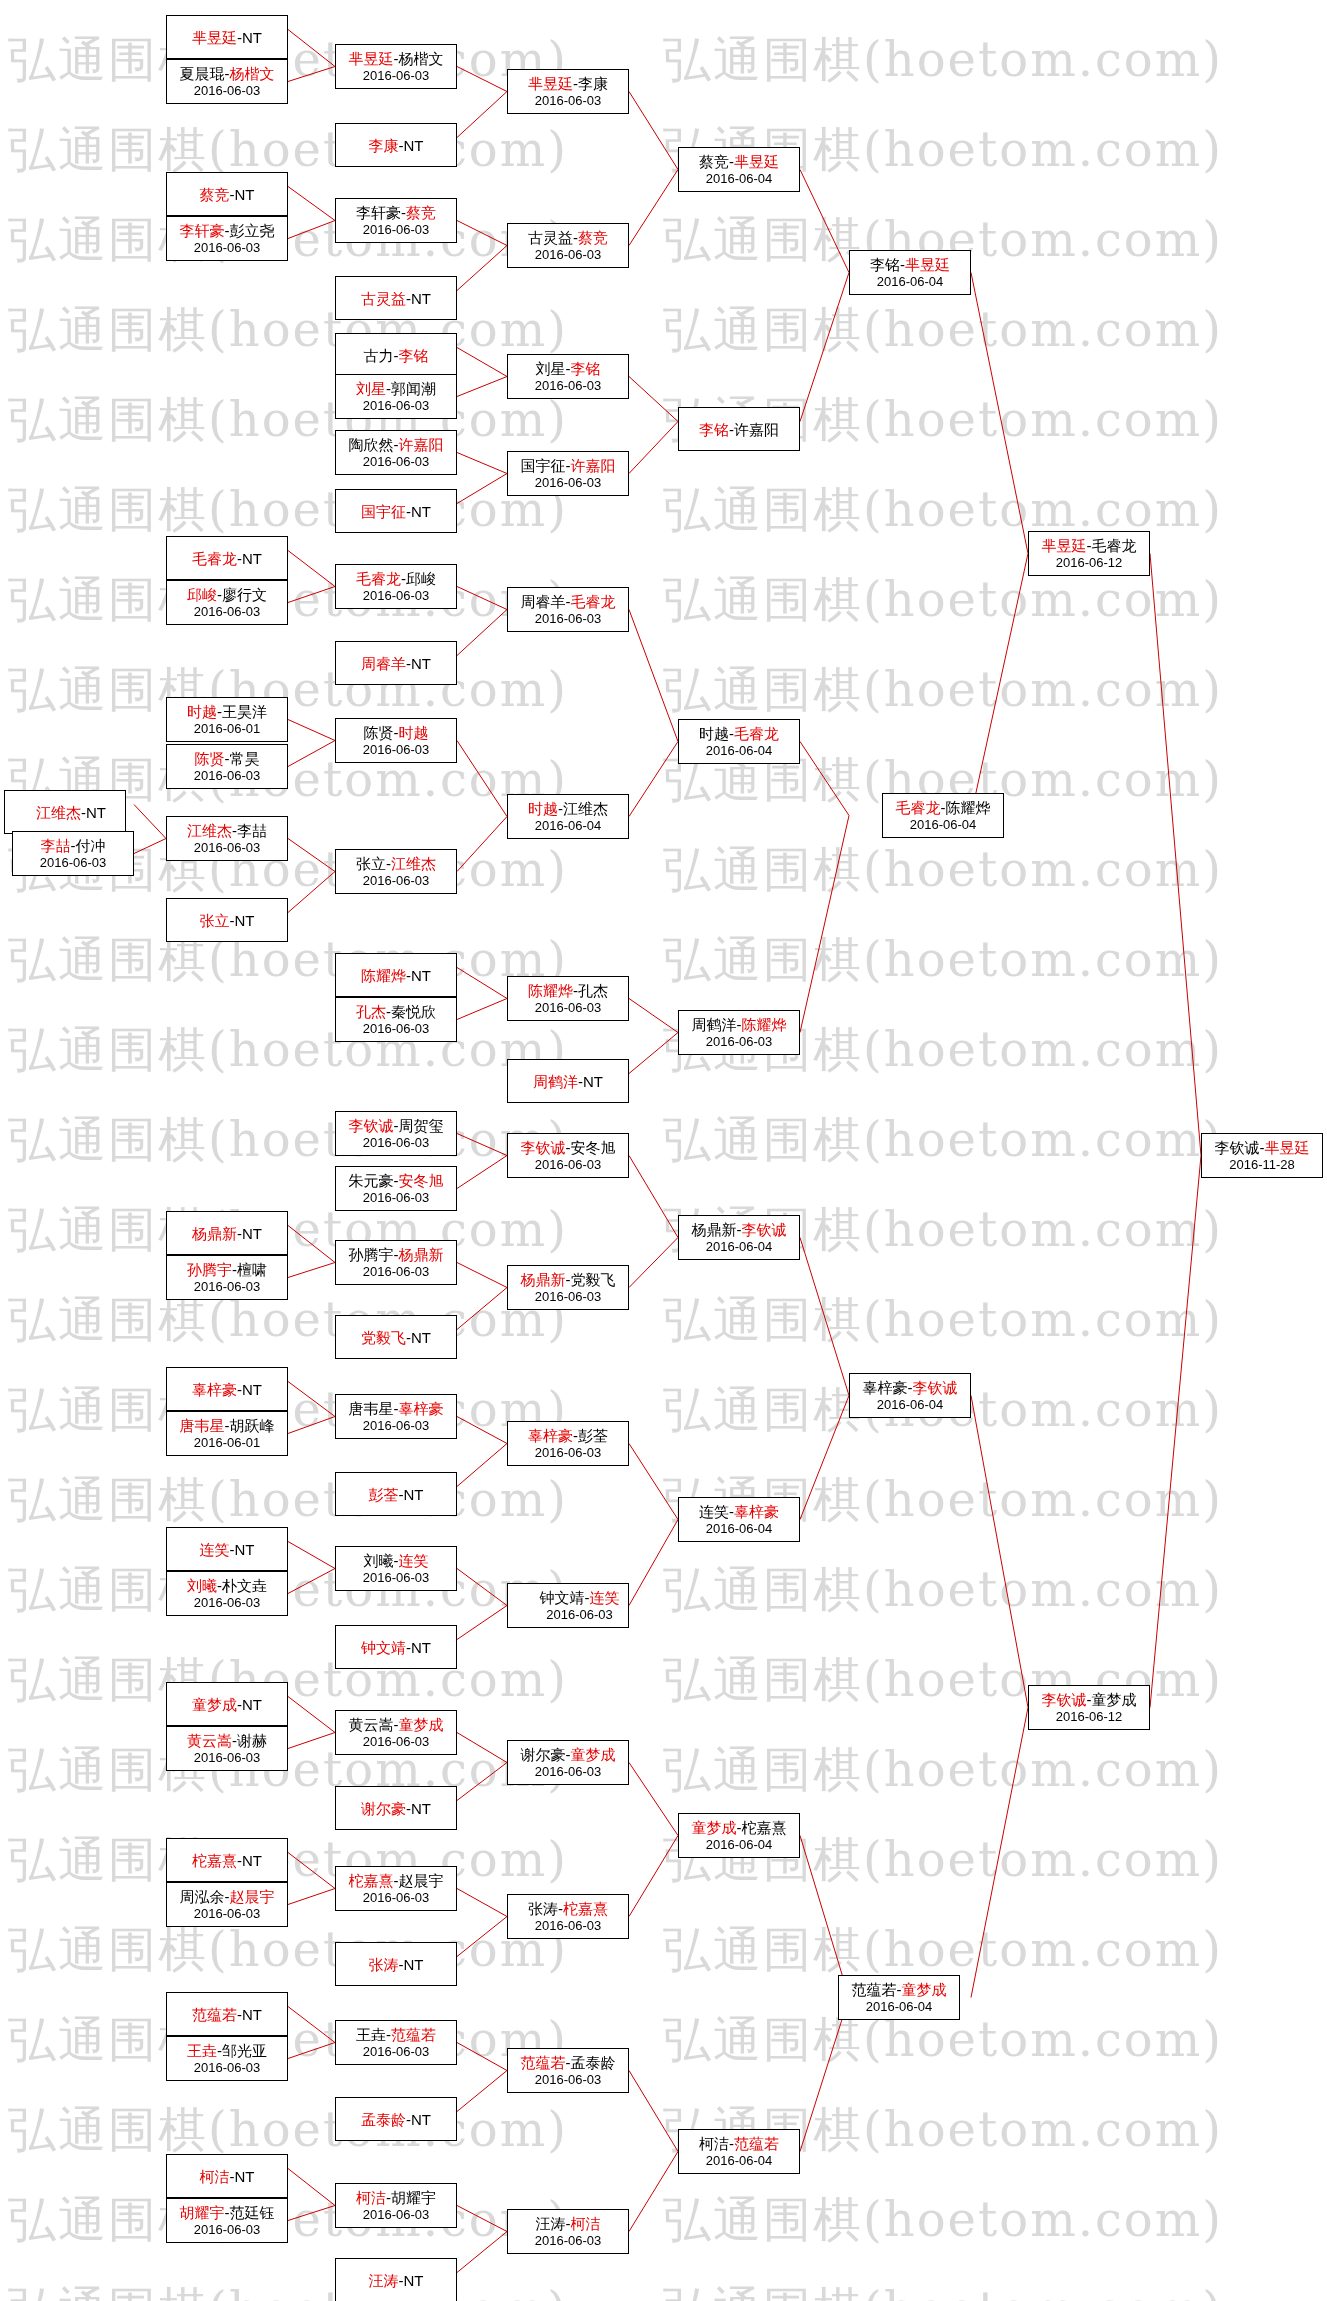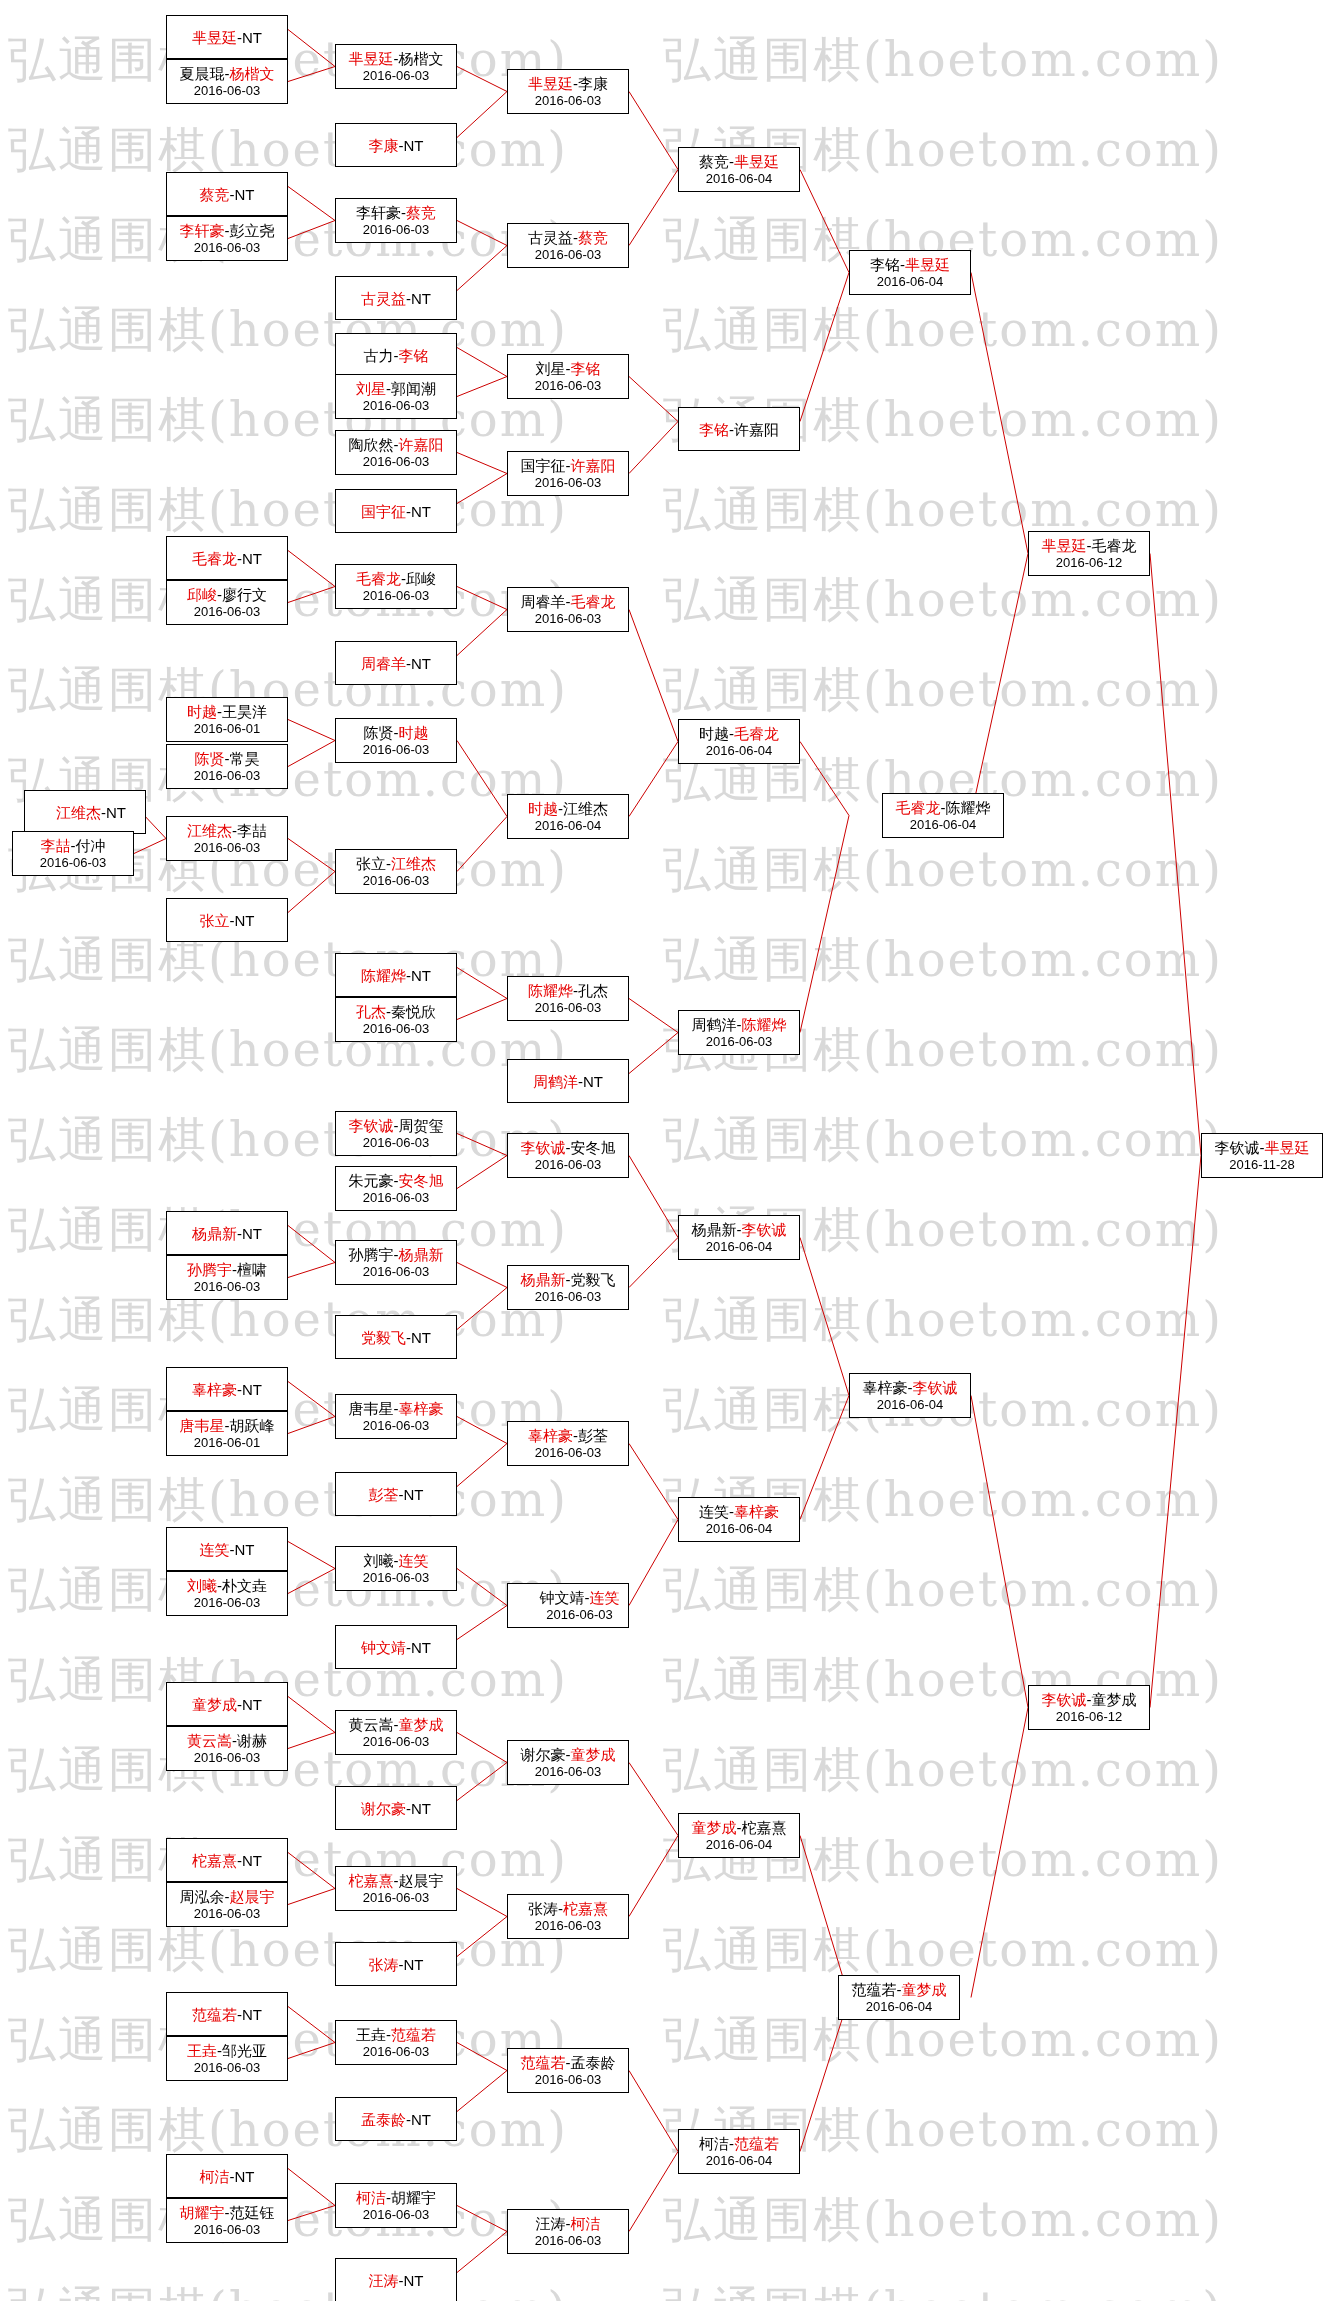--- a/index.html
+++ b/index.html
@@ -165,21 +165,21 @@
       <line x1="629" y1="2070.5" x2="678" y2="2151.5" stroke="#cc0000" stroke-width="1"></line>
       <line x1="629" y1="2231.5" x2="678" y2="2151.5" stroke="#cc0000" stroke-width="1"></line>
       <line x1="800" y1="1835.5" x2="849" y2="1997.5" stroke="#cc0000" stroke-width="1"></line>
       <line x1="800" y1="2151.5" x2="849" y2="1997.5" stroke="#cc0000" stroke-width="1"></line>
       <line x1="971" y1="1395.5" x2="1028" y2="1707.5" stroke="#cc0000" stroke-width="1"></line>
       <line x1="971" y1="1997.5" x2="1028" y2="1707.5" stroke="#cc0000" stroke-width="1"></line>
       <line x1="1150" y1="553.5" x2="1201" y2="1155.5" stroke="#cc0000" stroke-width="1"></line>
       <line x1="1150" y1="1707.5" x2="1201" y2="1155.5" stroke="#cc0000" stroke-width="1"></line>
     </svg>
   <div id="box-layer">
-      <div class="box h1" style="left: 24px; top: 790px; padding-left: 12px;">
+      <div class="box h1" style="left: 4px; top: 790px; padding-left: 12px;">
         <div class="names"><span class="win">江维杰</span><span>-</span><span>NT</span></div>
       </div>
       <div class="box h2" style="left: 12px; top: 831px;">
         <div class="names"><span class="win">李喆</span><span>-</span><span>付冲</span></div>
         <div class="date">2016-06-03</div>
       </div>
       <div class="box h1" style="left: 166px; top: 15px;">
         <div class="names"><span class="win">芈昱廷</span><span>-</span><span>NT</span></div>
       </div>
       <div class="box h2" style="left: 166px; top: 59px;">

